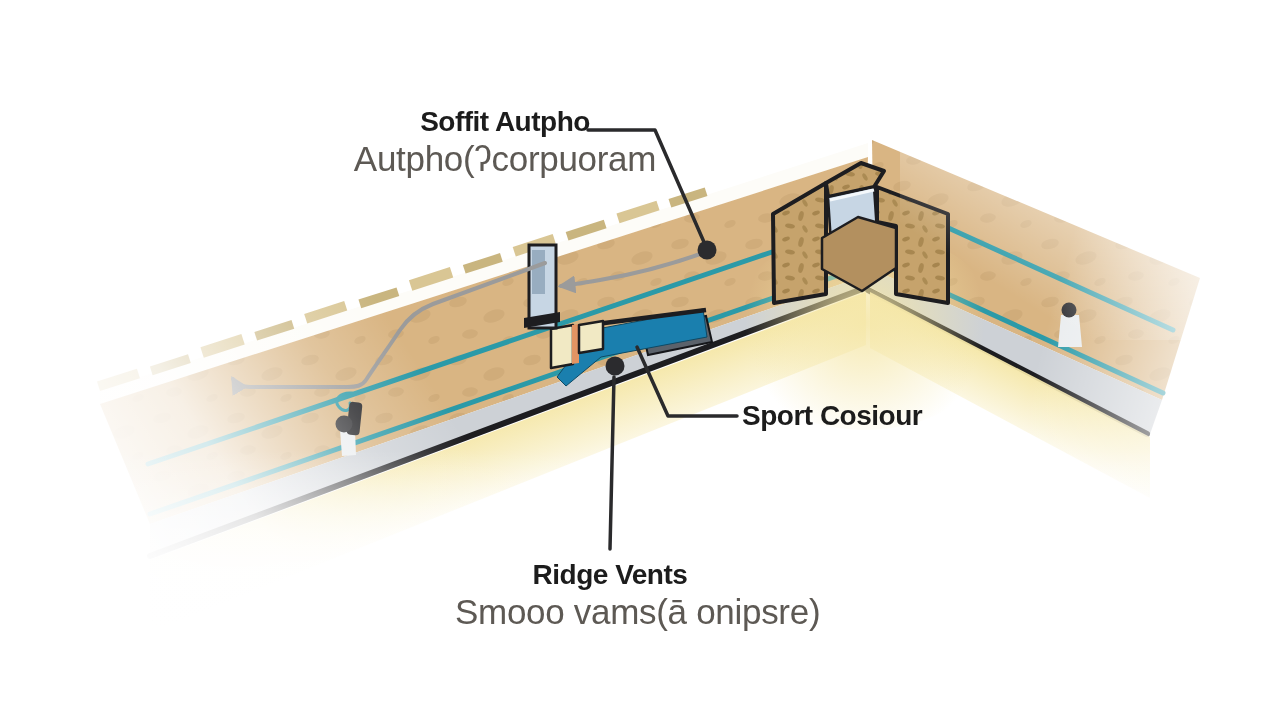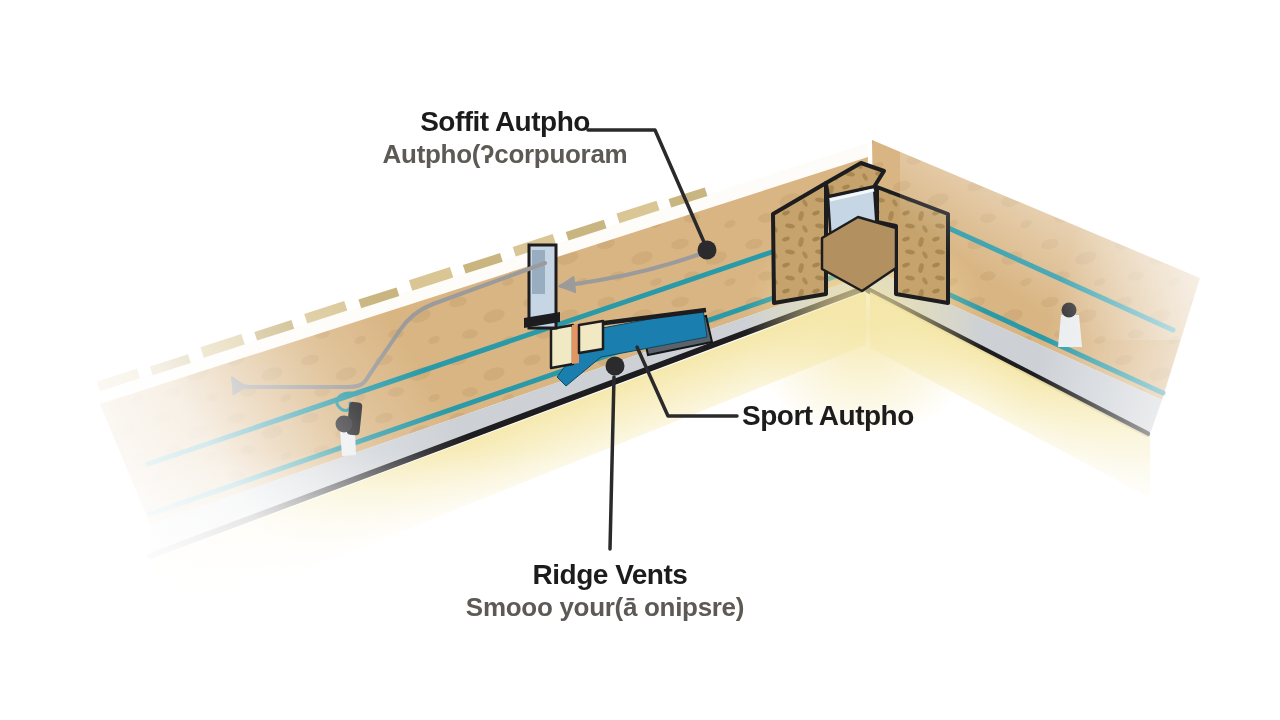--- a/index.html
+++ b/index.html
@@ -28,21 +28,21 @@
   .outline{stroke:var(--line-black,#1d1d20);stroke-width:4;stroke-linejoin:round;}
   .outline-thin{stroke:var(--line-black,#1d1d20);stroke-width:2.5;stroke-linejoin:round;}
   .s-arrow{stroke:var(--arrow-gray,#9b9b9b);stroke-width:4;fill:none;stroke-linecap:round;}
   .s-tealArrow{stroke:var(--teal,#2b9aa8);stroke-width:3;fill:none;stroke-linecap:round;}
   .s-callout{stroke:var(--callout,#2a2a2c);stroke-width:3.5;fill:none;stroke-linecap:round;stroke-linejoin:round;}
   .f-dot{fill:var(--dot,#2b2b2e);}
   .f-pedestal{fill:#eaedef;}
 
   .lbl{position:absolute;white-space:nowrap;}
   .lbl-title{font-weight:700;font-size:28px;color:var(--title-color,#1c1c1c);letter-spacing:-0.5px;}
-  .lbl-sub{font-weight:700;font-size:26px;color:var(--sub-color,#5d5954);letter-spacing:-0.3px;}
+  .lbl-sub{font-weight:400;font-size:35px;color:var(--sub-color,#5d5954);letter-spacing:-0.3px;}
   .center{text-align:center;}
 </style>
 </head>
 <body>
 
 <div id="stage">
 <svg width="1280" height="720" viewBox="0 0 1280 720">
   <defs>
     <pattern id="osbPat" width="30" height="26" patternUnits="userSpaceOnUse">
       <rect width="30" height="26" fill="var(--osb,#c6a36c)"></rect>
@@ -183,17 +183,17 @@
     <circle class="f-dot" cx="707" cy="250" r="9.5"></circle>
     <path class="s-callout" d="M 637 347 L 668 416 L 737 416"></path>
     <circle class="f-dot" cx="615" cy="366" r="9.5"></circle>
     <path class="s-callout" d="M 614 377 L 610 549"></path>
   </g>
 </svg>
 
 <div class="lbl lbl-title center" style="left:350px;top:106px;width:310px;">Soffit Autpho</div>
 <div class="lbl lbl-sub center" style="left:350px;top:139px;width:310px;">Autpho(ʔcorpuoram</div>
 
-<div class="lbl lbl-title" style="left:742px;top:400px;">Sport Autpho</div>
+<div class="lbl lbl-title" style="left:742px;top:400px;">Sport Cosiour</div>
 
 <div class="lbl lbl-title center" style="left:480px;top:559px;width:260px;">Ridge Vents</div>
-<div class="lbl lbl-sub center" style="left:455px;top:592px;width:300px;">Smooo your(ā onipsre)</div>
+<div class="lbl lbl-sub center" style="left:455px;top:592px;width:300px;">Smooo vams(ā onipsre)</div>
 </div>
 
 </body></html>

